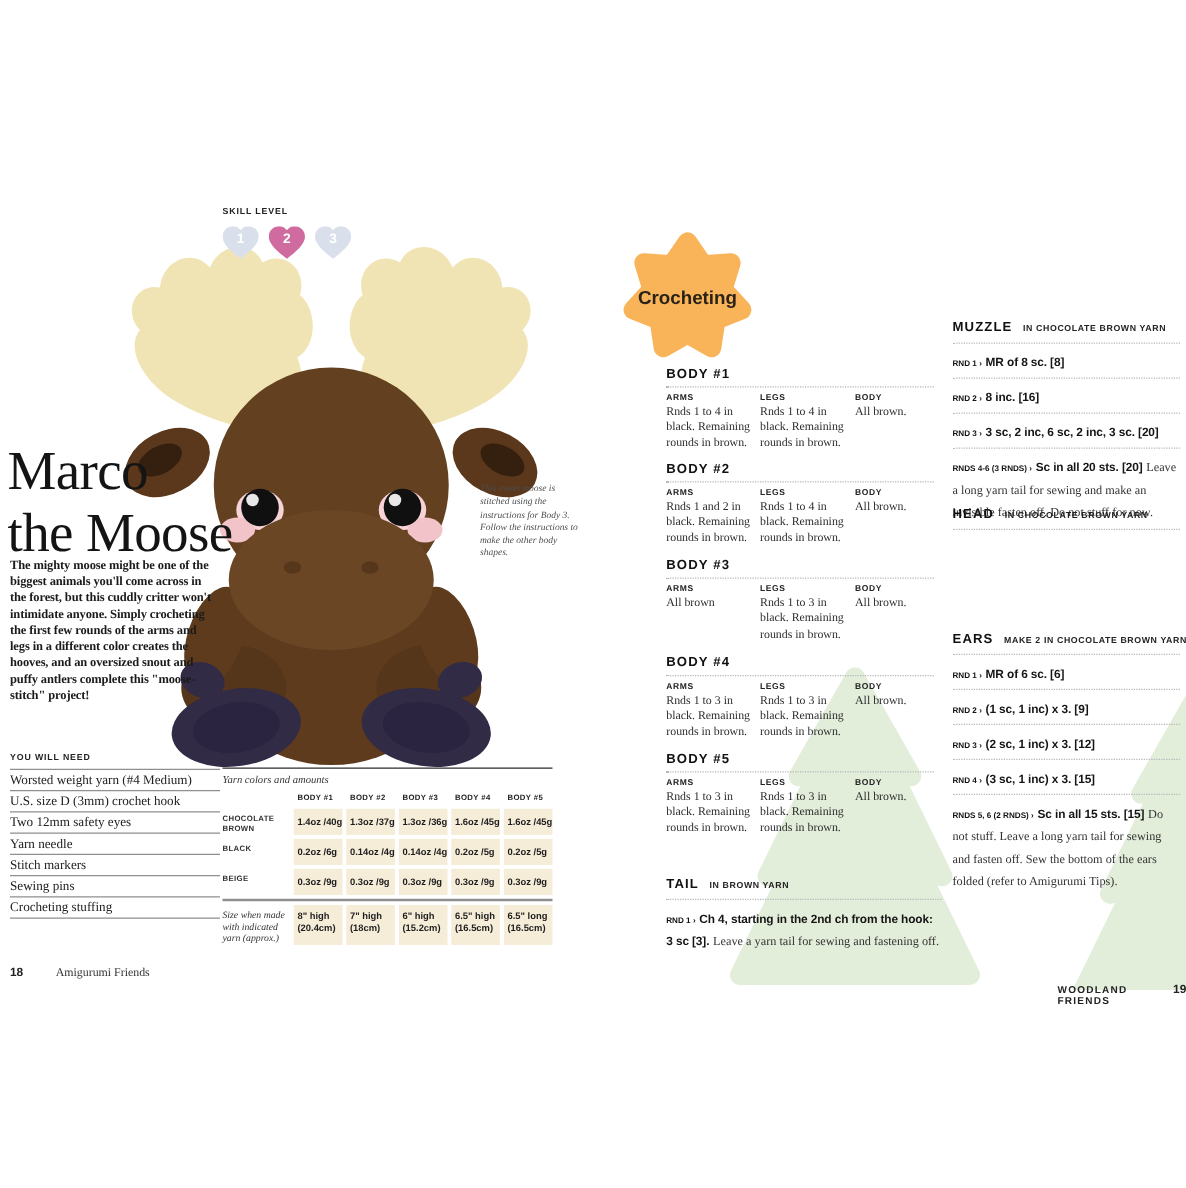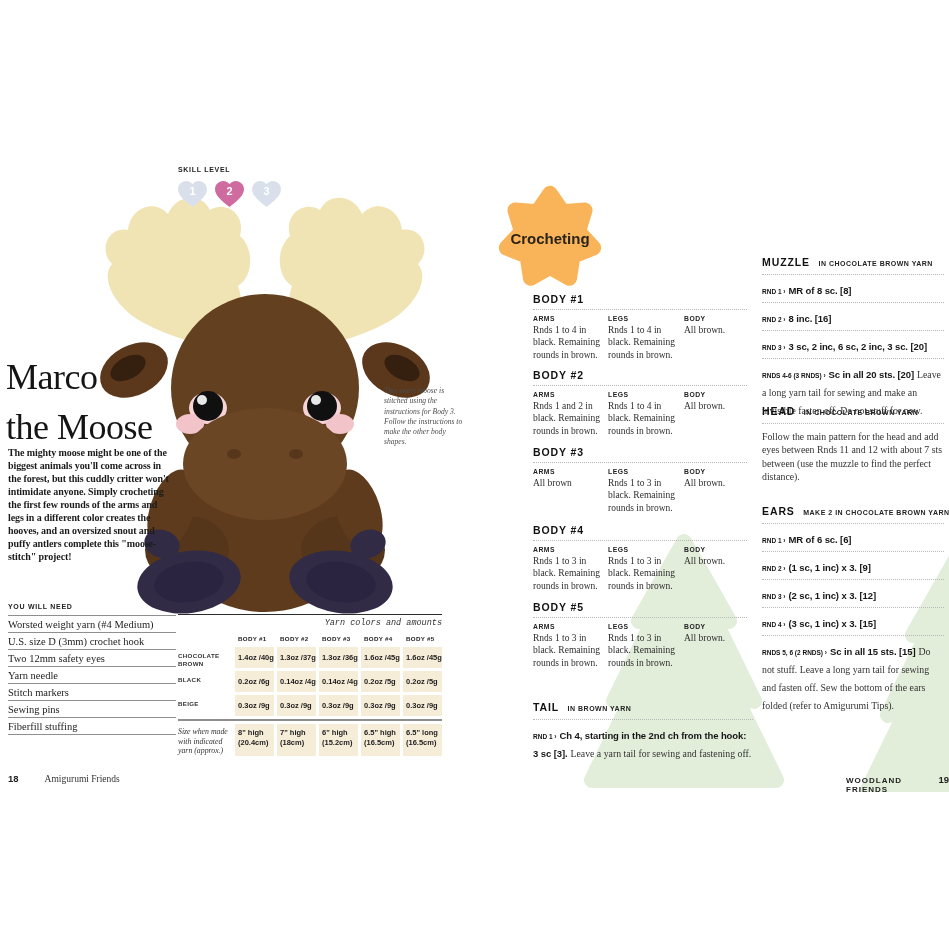--- a/index.html
+++ b/index.html
@@ -8,34 +8,34 @@
   .abs { position:absolute; }
 
   
   .skill-label { font-size:7px; font-weight:bold; letter-spacing:.7px; color:#222; }
   .hearts { display:flex; gap:8px; }
   .heart { position:relative; width:29px; height:27px; }
   .heart svg { display:block; }
   .heart .num { position:absolute; left:0; top:4px; width:100%; text-align:center;
                 font-size:11px; font-weight:bold; color:#fff; }
 
-  .title { font-family:"Liberation Serif", serif; font-size:36px; line-height:50px;
+  .title { font-family:"Liberation Serif", serif; font-size:44px; line-height:50px;
            letter-spacing:-0.5px; color:#141414; z-index:3; }
 
   .intro { width:164px; font-size:10px; font-weight:bold; line-height:13px;
            letter-spacing:-0.1px; color:#1b1b1b; z-index:3; }
 
   .ywn-label { font-size:7px; font-weight:bold; letter-spacing:.7px; color:#222; }
   .ywn-list { width:168px; border-top:1px solid #8f8f8f; }
   .ywn-item { font-family:"Liberation Serif", serif; font-size:10.5px; color:#222;
               padding:3px 0 2px 0; border-bottom:1px solid #8f8f8f; }
 
   
   .yarn-table { width:264px; border-top:1.5px solid #2c2c2c; padding-top:3px; }
-  .yarn-caption { font-family:Liberation Mono, monospace; font-style:italic; font-size:8.5px; color:#333; margin-bottom:4px;text-align:right; }
+  .yarn-caption { font-family:Liberation Serif, serif; font-style:italic; font-size:8.5px; color:#333; margin-bottom:4px; }
   .ytable-grid { display:grid; grid-template-columns:54px repeat(5,39px); column-gap:3px; row-gap:3px; }
   .ycol-head { font-size:6.2px; font-weight:bold; letter-spacing:.3px; color:#222; padding:3px 2px 2px 3px; }
   .yrow-label { font-size:6.2px; font-weight:bold; letter-spacing:.3px; color:#333; padding:5px 2px 0 0; line-height:7.5px; }
   .ycell { background:#f6edd9; font-size:7.5px; font-weight:bold; color:#1d1d1d;
            padding:6px 0 6px 3px; white-space:nowrap; }
   .ysep { grid-column:1 / span 6; border-top:2px solid #8f8f8f; height:0; }
   .ysize-label { font-family:"Liberation Serif", serif; font-style:italic; font-size:7.8px; line-height:9.5px; color:#333; padding-top:3px; }
   .ycell-size { background:#f6edd9; font-size:7.5px; font-weight:bold; color:#1d1d1d;
                 padding:4px 2px 4px 3px; line-height:9.5px; }
 
@@ -67,21 +67,21 @@
   .round.last { border-bottom:none; }
   .rlabel { font-size:6.5px; font-weight:bold; color:#111; margin-right:3px; }
   .rbold { font-size:9.5px; font-weight:bold; color:#151515; letter-spacing:-0.1px; }
   .rrest { font-family:"Liberation Serif", serif; font-size:9.8px; line-height:13px; color:#333; margin-left:3px; }
 
   .col-block { width:182px; z-index:2; }
   .head-text { font-family:"Liberation Serif", serif; font-size:9.8px; line-height:13.4px; color:#333; padding-top:6px; }
 
   .tail-block { width:220px; z-index:2; }
 
-  .footer-right { display:flex; align-items:baseline; gap:16px; z-index:2; }
+  .footer-right { display:flex; align-items:baseline; gap:16px; z-index:2;margin-top:12px; }
   .fr-title { font-size:8px; font-weight:bold; letter-spacing:1px; color:#222; }
 
   .trees, .moose { position:absolute; z-index:0; }
   .z1 { z-index:1; } .z2 { z-index:2; }
 </style>
 </head>
 <body>
 
 <svg class="trees" style="left:556px; top:450px;" width="400" height="342" viewBox="0 0 400 342">
   <g transform="translate(28,86)">
@@ -190,21 +190,21 @@
 
 <div class="abs z2" style="left:8px; top:603px;">
   <div class="ywn-label">YOU WILL NEED</div>
   <div class="ywn-list" style="margin-top:5px;">
     <div class="ywn-item">Worsted weight yarn (#4 Medium)</div>
     <div class="ywn-item">U.S. size D (3mm) crochet hook</div>
     <div class="ywn-item">Two 12mm safety eyes</div>
     <div class="ywn-item">Yarn needle</div>
     <div class="ywn-item">Stitch markers</div>
     <div class="ywn-item">Sewing pins</div>
-    <div class="ywn-item">Fiberfill stuffing</div>
+    <div class="ywn-item">Crocheting stuffing</div>
   </div>
 </div>
 
 <div class="abs yarn-table z2" style="left:178px; top:614px;">
   <div class="yarn-caption">Yarn colors and amounts</div>
   <div class="ytable-grid">
     <div class="ycol-head"></div>
     <div class="ycol-head">BODY #1</div>
     <div class="ycol-head">BODY #2</div>
     <div class="ycol-head">BODY #3</div>
@@ -380,21 +380,20 @@
     <span class="rlabel">RNDS 4-6 (3 RNDS) ›</span><span class="rbold">Sc in all 20 sts. [20]</span><span class="rrest">Leave a long yarn tail for sewing and make an invisible fasten off. Do not stuff for now.</span>
   </div>
 </div>
 
 <div class="abs col-block" style="left:762px; top:401px;">
   <div class="sec-head">
     <span class="sec-title">HEAD</span>
     <span class="sec-sub">IN CHOCOLATE BROWN YARN</span>
   </div>
   <div class="dotline"></div>
-  <div class="head-text">Follow the main pattern for the head and add eyes between Rnds 11 and 12 with about 7 sts between (use the muzzle to find the perfect distance).</div>
 </div>
 
 <div class="abs col-block" style="left:762px; top:501px;">
   <div class="sec-head">
     <span class="sec-title">EARS</span>
     <span class="sec-sub">MAKE 2 IN CHOCOLATE BROWN YARN</span>
   </div>
   <div class="dotline"></div>
   <div class="round">
     <span class="rlabel">RND 1 ›</span><span class="rbold">MR of 6 sc. [6]</span><span class="rrest"></span>

